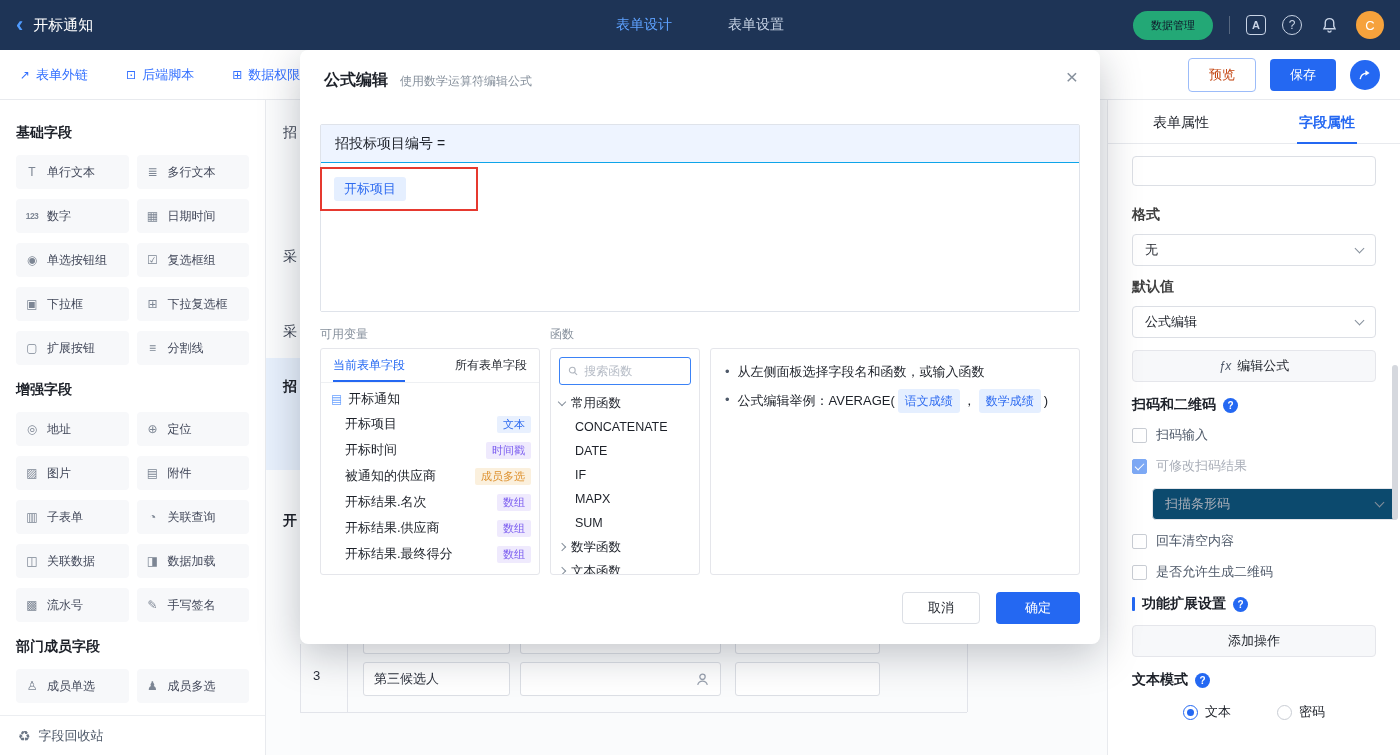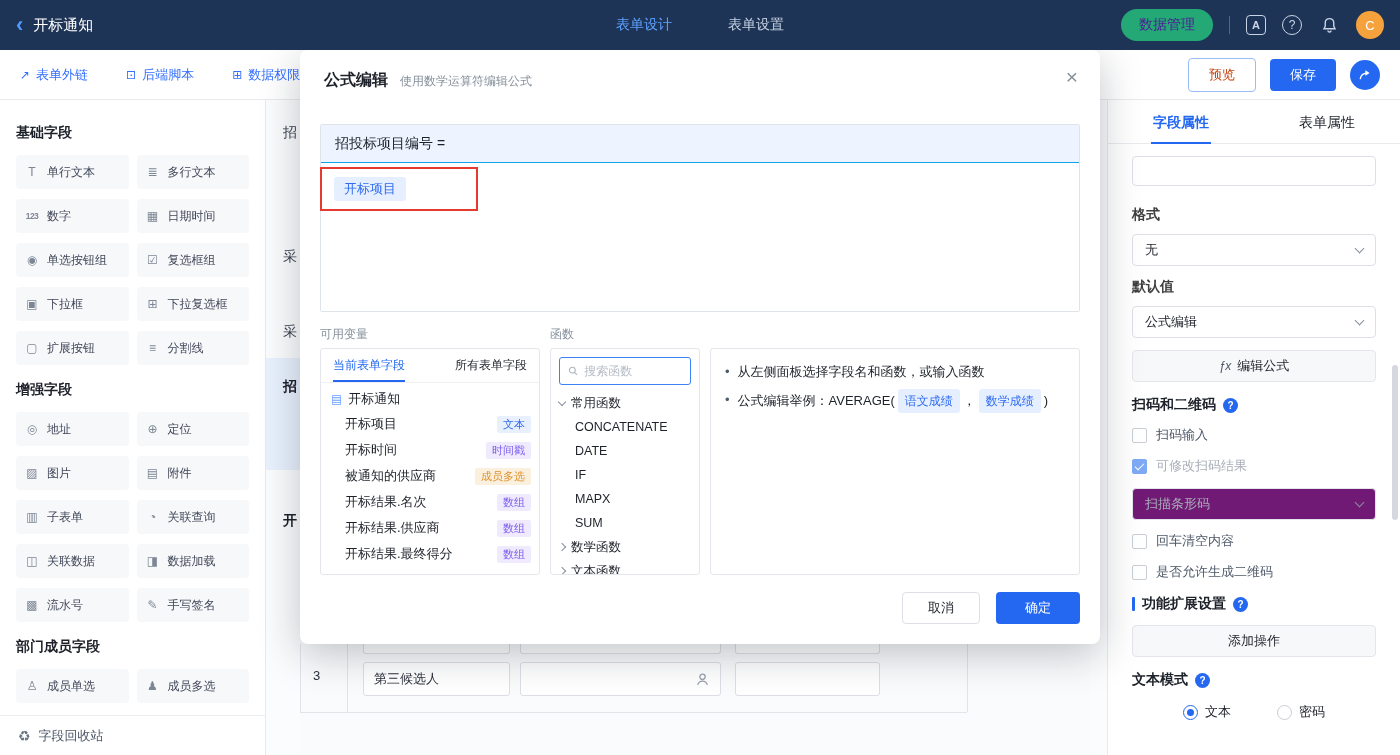--- a/index.html
+++ b/index.html
@@ -9,21 +9,21 @@
 
   
   .topbar { position:absolute; top:0; left:0; right:0; height:50px; background:#1e3456;
     display:flex; align-items:center; padding:0 16px; z-index:30; }
   .back { color:#4f9bff; font-size:22px; font-weight:bold; margin-right:10px; cursor:pointer; line-height:1; }
   .tb-title { color:#fff; font-size:15px; }
   .tb-tabs { position:absolute; left:50%; transform:translateX(-50%); display:flex; gap:56px; }
   .tb-tab { font-size:14px; color:#c6d2e4; cursor:pointer; }
   .tb-tab.active { color:#5ea2ff; }
   .tb-right { margin-left:auto; display:flex; align-items:center; gap:16px; }
-  .btn-green { background:#23a876; color:#4c1d95; font-size:14px; border:none; border-radius:16px;
+  .btn-green { background:#23a876; color:#0f172a; font-size:11px; border:none; border-radius:16px;
     padding:7px 18px; cursor:pointer; }
   .tb-divider { width:1px; height:18px; background:rgba(255,255,255,.25); }
   .tb-icon { color:#c9d4e6; display:flex; align-items:center; justify-content:center;
     width:22px; height:22px; cursor:pointer; }
   .icon-translate { border:1.5px solid #c9d4e6; border-radius:4px; font-size:11px; font-weight:bold;
     width:20px; height:20px; }
   .icon-help-top { border:1.5px solid #c9d4e6; border-radius:50%; font-size:12px; width:20px; height:20px; }
   .avatar { width:28px; height:28px; border-radius:50%; background:#f6a23c; color:#fff; font-size:13px;
     display:flex; align-items:center; justify-content:center; cursor:pointer; }
 
@@ -79,21 +79,21 @@
   .panel-tab.active { color:#2468f2; font-weight:bold; }
   .panel-tab.active::after { content:""; position:absolute; bottom:-1px; left:50%;
     transform:translateX(-50%); width:60px; height:2px; background:#2468f2; }
   .panel-body { padding:12px 24px 0; }
   .p-input { width:100%; height:30px; border:1px solid #dcdfe5; border-radius:4px; margin-bottom:12px;
     font-size:13px; padding:0 8px; outline:none; }
   .p-label { font-size:14px; font-weight:bold; color:#404040; margin:8px 0 10px; display:flex; align-items:center; }
   .p-select { width:100%; height:32px; border:1px solid #dcdfe5; border-radius:4px; display:flex;
     align-items:center; justify-content:space-between; padding:0 12px; font-size:13px; color:#1d2129;
     margin-bottom:12px; cursor:pointer; background:#fff; }
-  .p-select.disabled { background:#701a75; color:#a9aeb8; border-color:#e5e6eb; cursor:default; }
+  .p-select.disabled { background:#0c4a6e; color:#a9aeb8; border-color:#e5e6eb; cursor:default;margin-left:20px; }
   .chev { width:7px; height:7px; border-right:1.5px solid #86909c; border-bottom:1.5px solid #86909c;
     transform:rotate(45deg); margin-top:-4px; }
   .p-btn { width:100%; height:32px; background:#f7f8fa; border:1px solid #e5e6eb; border-radius:4px;
     font-size:13px; color:#1d2129; display:flex; align-items:center; justify-content:center; gap:6px;
     margin-bottom:12px; cursor:pointer; }
   .fx { font-style:italic; color:#4e5969; font-size:12px; }
   .help-dot { width:15px; height:15px; border-radius:50%; background:#2468f2; color:#fff; font-size:10px;
     display:inline-flex; align-items:center; justify-content:center; margin-left:7px; cursor:pointer; }
   .cb-row { display:flex; align-items:center; gap:9px; margin-bottom:13px; font-size:13px; color:#4e5969;
     cursor:pointer; }
@@ -358,22 +358,22 @@
             <circle cx="7" cy="4.5" r="2.5" fill="none" stroke="#9aa2af" stroke-width="1.2"></circle>
             <path d="M2.5 12c.8-2.4 2.5-3.5 4.5-3.5s3.7 1.1 4.5 3.5" fill="none" stroke="#9aa2af" stroke-width="1.2"></path>
           </svg>
       </div>
       <div class="cell-input" style="left:435px; width:145px;"></div>
     </div>
   </div>
 
   <div class="panel">
     <div class="panel-tabs">
+      <div class="panel-tab">表单属性</div>
       <div class="panel-tab active">字段属性</div>
-      <div class="panel-tab">表单属性</div>
     </div>
     <div class="panel-body">
       <input class="p-input" value="" style="">
       <div class="p-label">
           <span>格式</span>
         </div>
       <div class="p-select">
         <span>无</span>
         <span class="chev"></span>
       </div>

